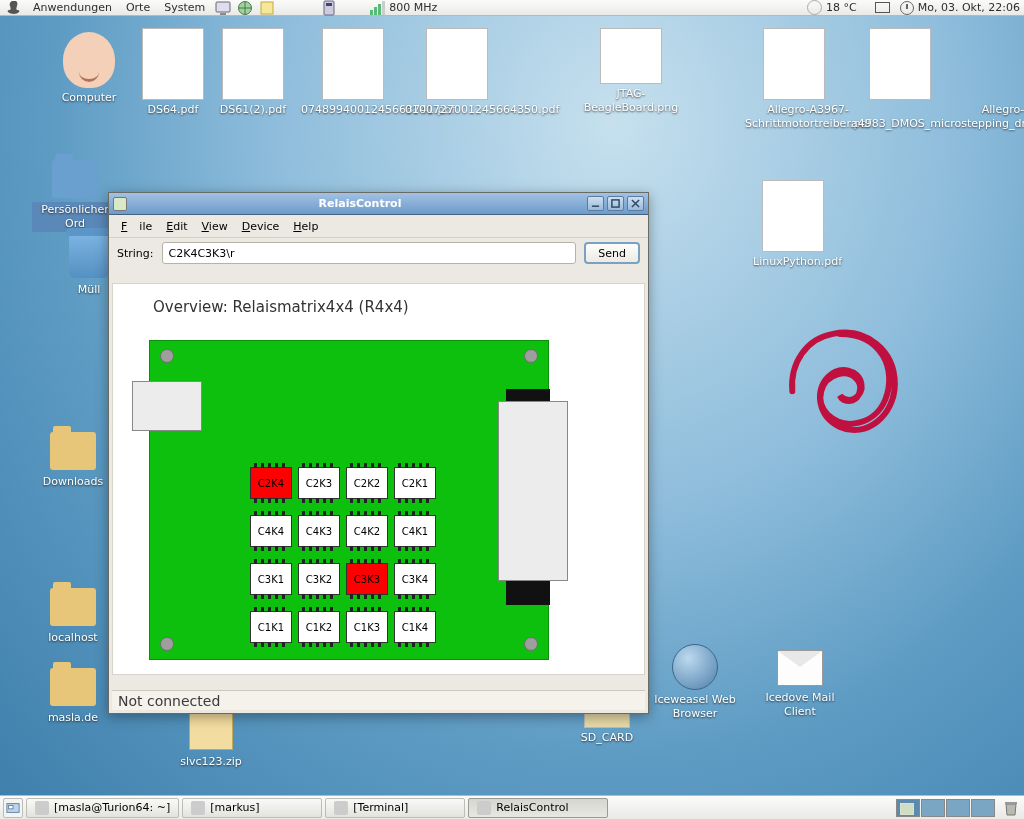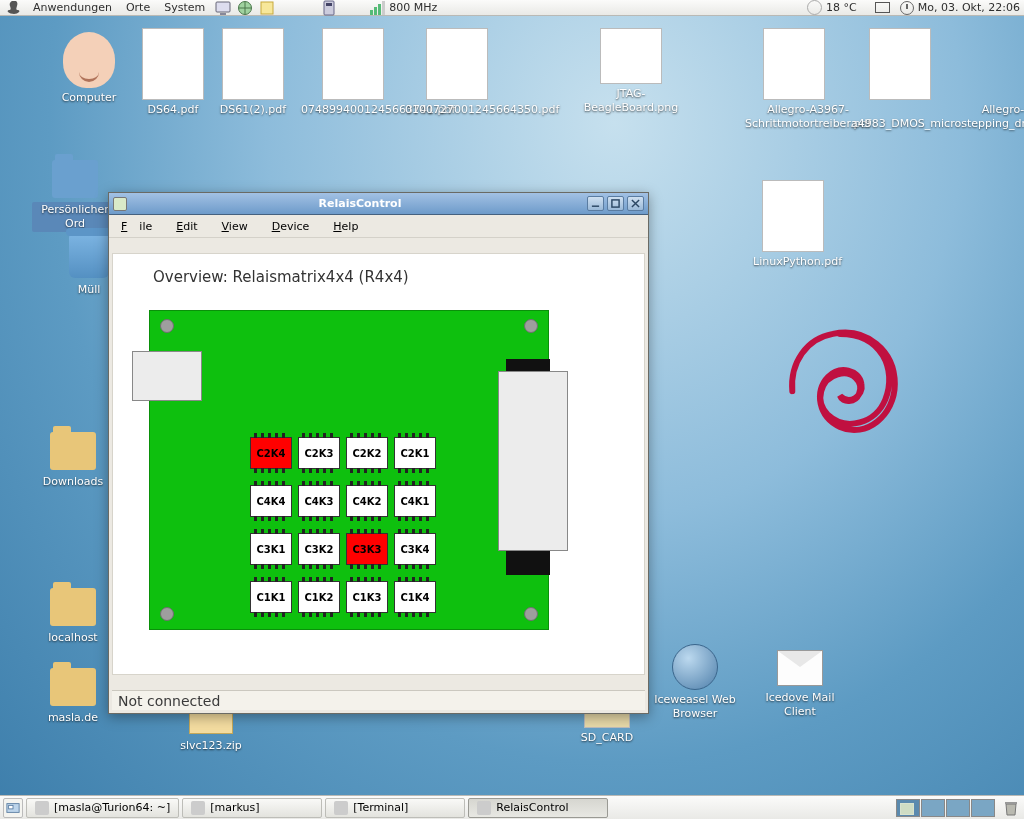--- a/index.html
+++ b/index.html
@@ -88,21 +88,21 @@
     height:22px; background:linear-gradient(to bottom,#a2c1e4,#6e9bca);
     border-bottom:1px solid #45617f; display:flex; align-items:center;
     color:#fff; font-weight:bold; padding:0 4px;
   }
   .titlebar .ticn { width:14px; height:14px; background:#d9e9c8; border:1px solid #777; border-radius:2px; margin-right:6px; }
   .titlebar .ttl { flex:1; text-align:center; }
   .winbtns { display:flex; gap:3px; }
   .winbtn { width:17px; height:15px; background:linear-gradient(#cfe0f1,#9ab9d8); border:1px solid #5a7ca1; border-radius:2px; display:flex; align-items:center; justify-content:center; cursor:pointer; }
   .winbtn svg { width:9px; height:9px; stroke:#2b4764; stroke-width:1.6; fill:none; }
 
-  .menubar { height:23px; display:flex; align-items:center; padding:0 6px; gap:12px; border-bottom:1px solid #d4d1c9; }
+  .menubar { height:23px; display:flex; align-items:center; padding:0 6px; gap:2px; border-bottom:1px solid #d4d1c9; }
   .menubar span { padding:2px 6px; cursor:pointer; }
   .menubar span u { text-decoration:underline; }
 
   .toolbar { height:30px; display:flex; align-items:center; padding:0 8px; gap:8px; }
   .toolbar input { flex:1; height:22px; border:1px solid #b5b2a9; padding:0 6px; background:#fff; font:inherit; border-radius:3px; }
   .sendbtn { height:22px; padding:0 12px; border:2px solid #7aa0c4; background:linear-gradient(#fdfdfc,#eceae2); border-radius:4px; cursor:pointer; font:inherit; }
 
   .canvas-area { flex:1; background:#fff; margin:15px 3px; border:1px solid #d7d4cb; position:relative; padding:12px 40px; }
   .ovtitle { font-size:15px; color:#333; margin:2px 0 24px; }
 
@@ -111,21 +111,21 @@
     background:#0ec00e; border:1px solid #0a900a;
   }
   .hole { position:absolute; width:14px; height:14px; border-radius:50%; background:#9e9e9e; border:1px solid #6f6f6f; }
   .h1{top:8px;left:10px}.h2{top:8px;right:10px}.h3{bottom:8px;left:10px}.h4{bottom:8px;right:10px}
 
   .conn-l { position:absolute; top:40px; left:-18px; width:70px; height:50px; background:#ececec; border:1px solid #888; }
   .conn-r { position:absolute; top:60px; right:-20px; width:70px; height:180px; background:#ececec; border:1px solid #888; }
   .conn-rb { position:absolute; top:48px; right:-2px; width:44px; height:216px; background:#111; }
 
   .relay-grid { position:absolute; top:118px; left:100px; display:grid; grid-template-columns:repeat(4,46px); grid-auto-rows:46px; gap:2px; }
-  .relay { width:42px; height:32px; background:#fff; border:1px solid #333; position:relative; margin-top:8px; display:flex; align-items:center; justify-content:center; font-size:10px; font-weight:bold; }
+  .relay { width:42px; height:32px; background:#fff; border:1px solid #333; position:relative; margin-top:8px; display:flex; align-items:center; justify-content:center; font-size:10px; font-weight:normal; }
   .relay::before, .relay::after {
     content:''; position:absolute; left:3px; right:3px; height:5px;
     background:repeating-linear-gradient(90deg,#222 0 3px,transparent 3px 7px);
   }
   .relay::before { top:-5px; } .relay::after { bottom:-5px; }
   .relay.on { background:#ff0000; color:#000; }
 
   .statusbar { height:20px; border-top:1px solid #cbc8bf; background:#f4f2eb; display:flex; align-items:center; padding:0 6px; font-size:14px; color:#3a3a3a; margin:0 3px 3px; }
 
 </style>
@@ -228,21 +228,21 @@
   </div>
   <div class="dicon" style="left:848px; top:6px; width:104px">
     <div class="thumb"></div>
     <span class="lbl">Allegro-a4983_DMOS_microstepping_driver_with_translator.pdf</span>
   </div>
   <div class="dicon" style="left:750px; top:158px">
     <div class="thumb"></div>
     <span class="lbl">LinuxPython.pdf</span>
   </div>
 
-  <div class="dicon" style="left:168px; top:656px">
+  <div class="dicon" style="left:168px; top:672px">
     <div class="zip"></div>
     <span class="lbl">slvc123.zip</span>
   </div>
   <div class="dicon" style="left:562px; top:660px; width:90px">
     <div class="thumb small" style="background:#e7d9a8"></div>
     <span class="lbl">SD_CARD</span>
   </div>
   <div class="dicon" style="left:650px; top:620px; width:90px">
     <div class="globe"></div>
     <span class="lbl">Iceweasel Web Browser</span>
@@ -280,20 +280,25 @@
     </div>
 
     <div class="menubar">
       <span><u>F</u><span></span>ile</span>
       <span><u>E</u>dit</span>
       <span><u>V</u>iew</span>
       <span><u>D</u>evice</span>
       <span><u>H</u>elp</span>
     </div>
 
+    <div class="toolbar">
+      <span>String:</span>
+      <input type="text" value="C2K4C3K3\r" style="">
+      <button class="sendbtn">Send</button>
+    </div>
 
     <div class="canvas-area">
       <div class="ovtitle">Overview: Relaismatrix4x4 (R4x4)</div>
 
       <div class="board">
         <div class="hole h1"></div>
         <div class="hole h2"></div>
         <div class="hole h3"></div>
         <div class="hole h4"></div>
         <div class="conn-l"></div>

